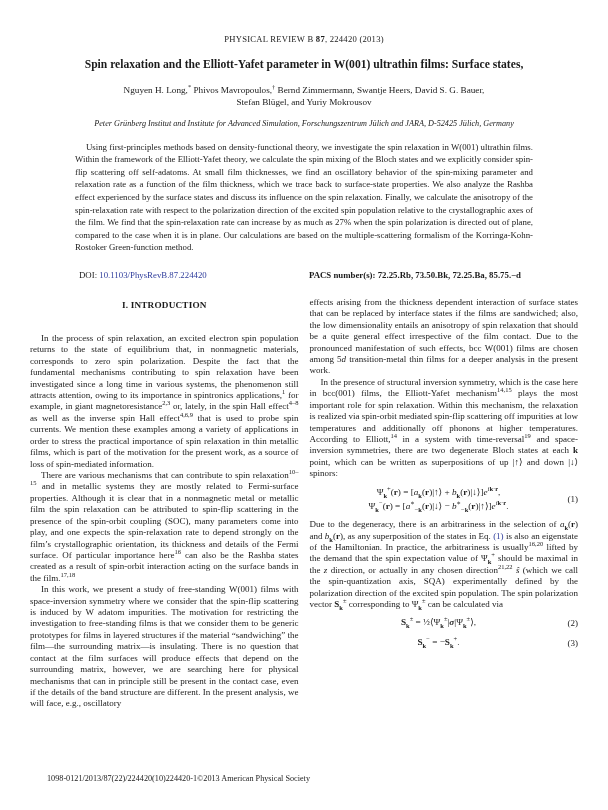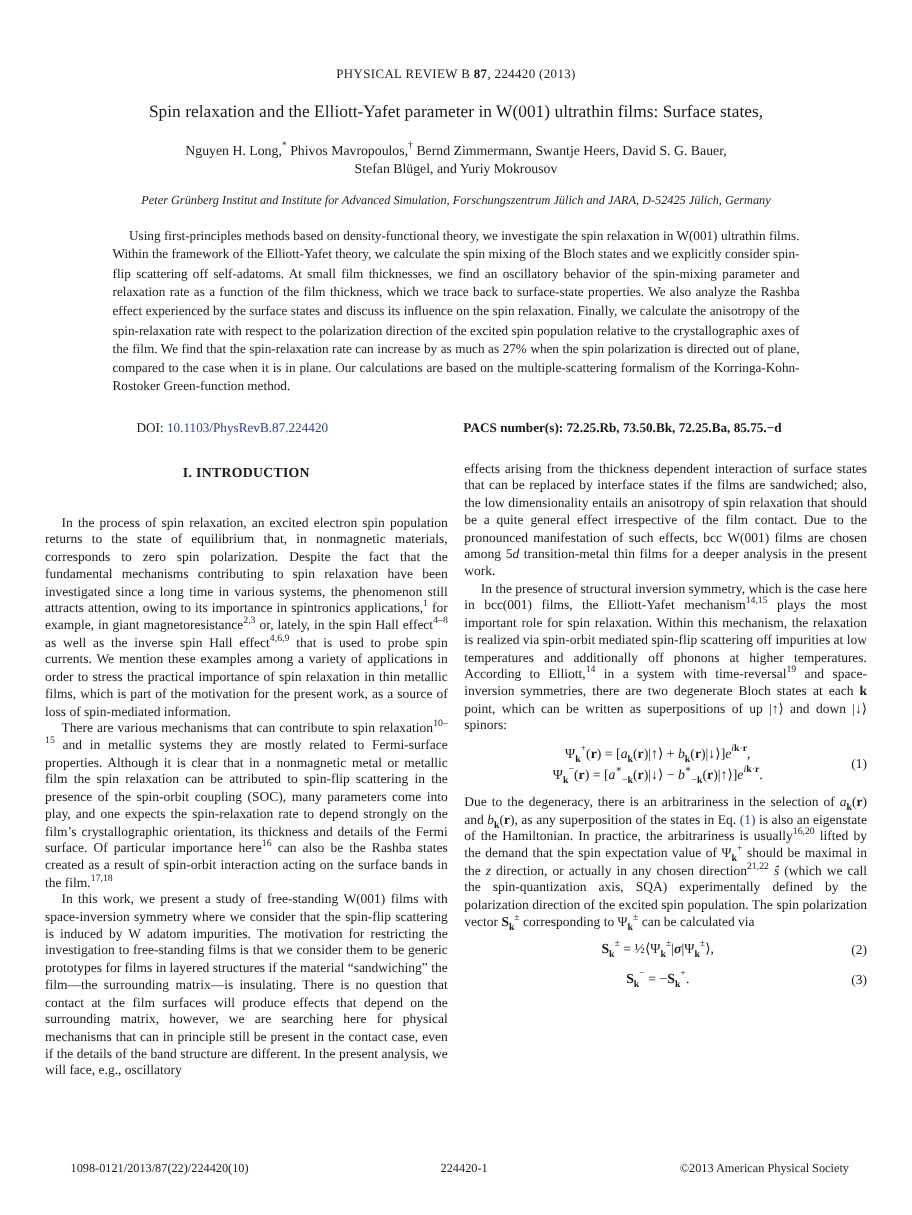--- a/index.html
+++ b/index.html
@@ -7,30 +7,30 @@
     position:relative;
     width:608px; height:810px;
     margin:0 auto;
     background:#ffffff;
     font-family:"Liberation Serif","DejaVu Serif",serif;
     color:#1b1b1b;
     box-sizing:border-box;
     overflow:hidden;
   }
   .journal-line {
-    padding-top:44px;
+    padding-top:34px;
     text-align:center;
     font-size:8.6px;
     letter-spacing:0.25px;
   }
   .title {
     margin:13px 38px 0;
     text-align:center;
     font-size:11.6px;
-    font-weight:normal;
+    font-weight:bold;
     line-height:1.45;
   }
   .authors {
     margin-top:11px;
     text-align:center;
     font-size:9.2px;
     line-height:1.3;
   }
   .affiliation {
     margin-top:10px;
@@ -51,21 +51,21 @@
     text-align:justify;
     text-indent:11px;
   }
   .doi-row {
     width:458px;
     margin:14px auto 0;
     font-size:8.8px;
     display:flex;
     align-items:baseline;
   }
-  .doi { margin-left:16px; white-space:nowrap; }
+  .doi { margin-left:4px; white-space:nowrap; }
   .doi-link { text-decoration:none; cursor:pointer; }
   .pacs { margin-left:auto; margin-right:12px; white-space:nowrap;font-weight:bold; }
   .columns {
     display:flex;
     gap:11px;
     margin:17px 30px 0;
   }
   .col { flex:1; min-width:0; }
   .sec-heading {
     text-align:center;
@@ -89,21 +89,21 @@
     margin:5px 0;
   }
   .eq-body { flex:1; text-align:center; line-height:1.6; }
   .eq-num { font-size:9px; }
   sup { font-size:6.5px; vertical-align:super; line-height:0; }
   sub { font-size:6.5px; vertical-align:sub; line-height:0; }
   .footer {
     position:absolute;
     left:47px; right:42px; bottom:27px;
     display:flex;
-    justify-content:space-between;
+    justify-content:flex-start;
     font-size:8.2px;
   }
 </style>
 </head>
 <body>
 
 <div class="page">
 
   <div class="journal-line">PHYSICAL REVIEW B <b>87</b>, 224420 (2013)</div>
 

